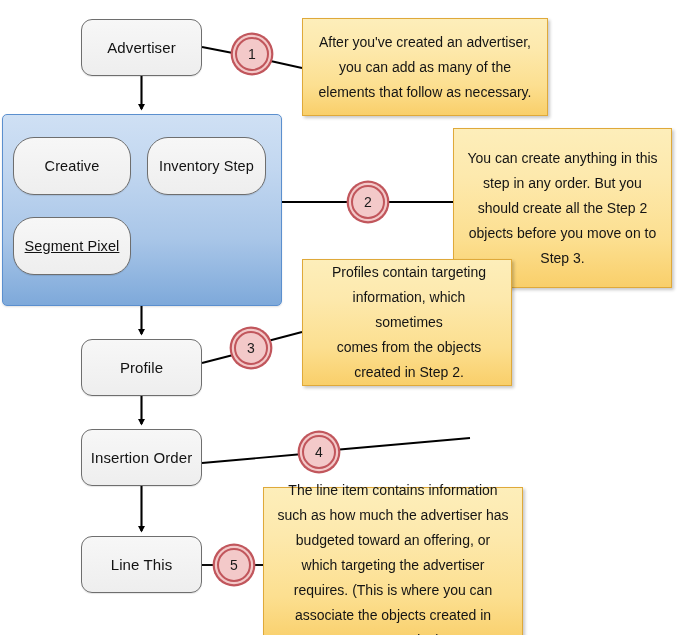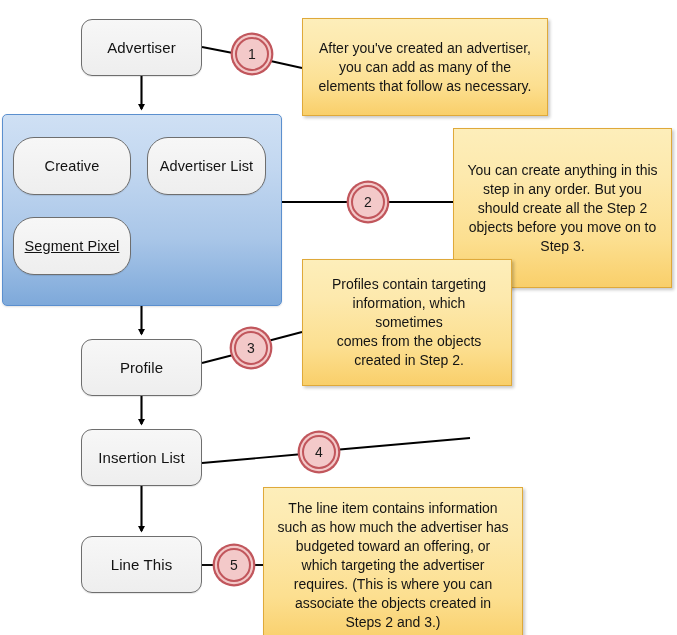--- a/index.html
+++ b/index.html
@@ -47,21 +47,21 @@
     background:linear-gradient(to bottom,#fdeeba 0%,#fde9ad 30%,#fcdf90 70%,#f9cf6a 100%);
     border:1.3px solid #dfa93a;
     display:flex;align-items:center;justify-content:center;
     padding:6px 10px;
     box-shadow:2px 2px 3px rgba(0,0,0,.22);
   }
   .callout p{
     margin:0;
     text-align:center;
     font-size:14px;
-    line-height:19px;
+    line-height:25px;
     color:#141414;
     white-space:pre-line;
   }
 
   
   .badge{
     position:absolute;
     width:34px;height:34px;
     box-sizing:border-box;
     border-radius:50%;
@@ -111,33 +111,33 @@
 
   <div class="node" style="left:81px;top:3px;width:121px;height:57px;">
     <span>Advertiser</span>
   </div>
 
   <div class="group-box" style="left:2px;top:98px;width:280px;height:192px;">
     <div class="node" style="left:10px;top:22px;width:118px;height:58px;">
       <span>Creative</span>
     </div>
     <div class="node" style="left:144px;top:22px;width:119px;height:58px;">
-      <span>Advertiser List</span>
+      <span>Inventory Step</span>
     </div>
     <div class="node" style="left:10px;top:102px;width:118px;height:58px;text-decoration:underline;">
       <span>Segment Pixel</span>
     </div>
   </div>
 
   <div class="node" style="left:81px;top:323px;width:121px;height:57px;">
     <span>Profile</span>
   </div>
 
   <div class="node" style="left:81px;top:413px;width:121px;height:57px;">
-    <span>Insertion List</span>
+    <span>Insertion Order</span>
   </div>
 
   <div class="node" style="left:81px;top:520px;width:121px;height:57px;">
     <span>Line This</span>
   </div>
 
   <div class="callout" style="left:302px;top:2px;width:246px;height:98px;">
     <p>After you've created an advertiser,
 you can add as many of the
 elements that follow as necessary.</p>

